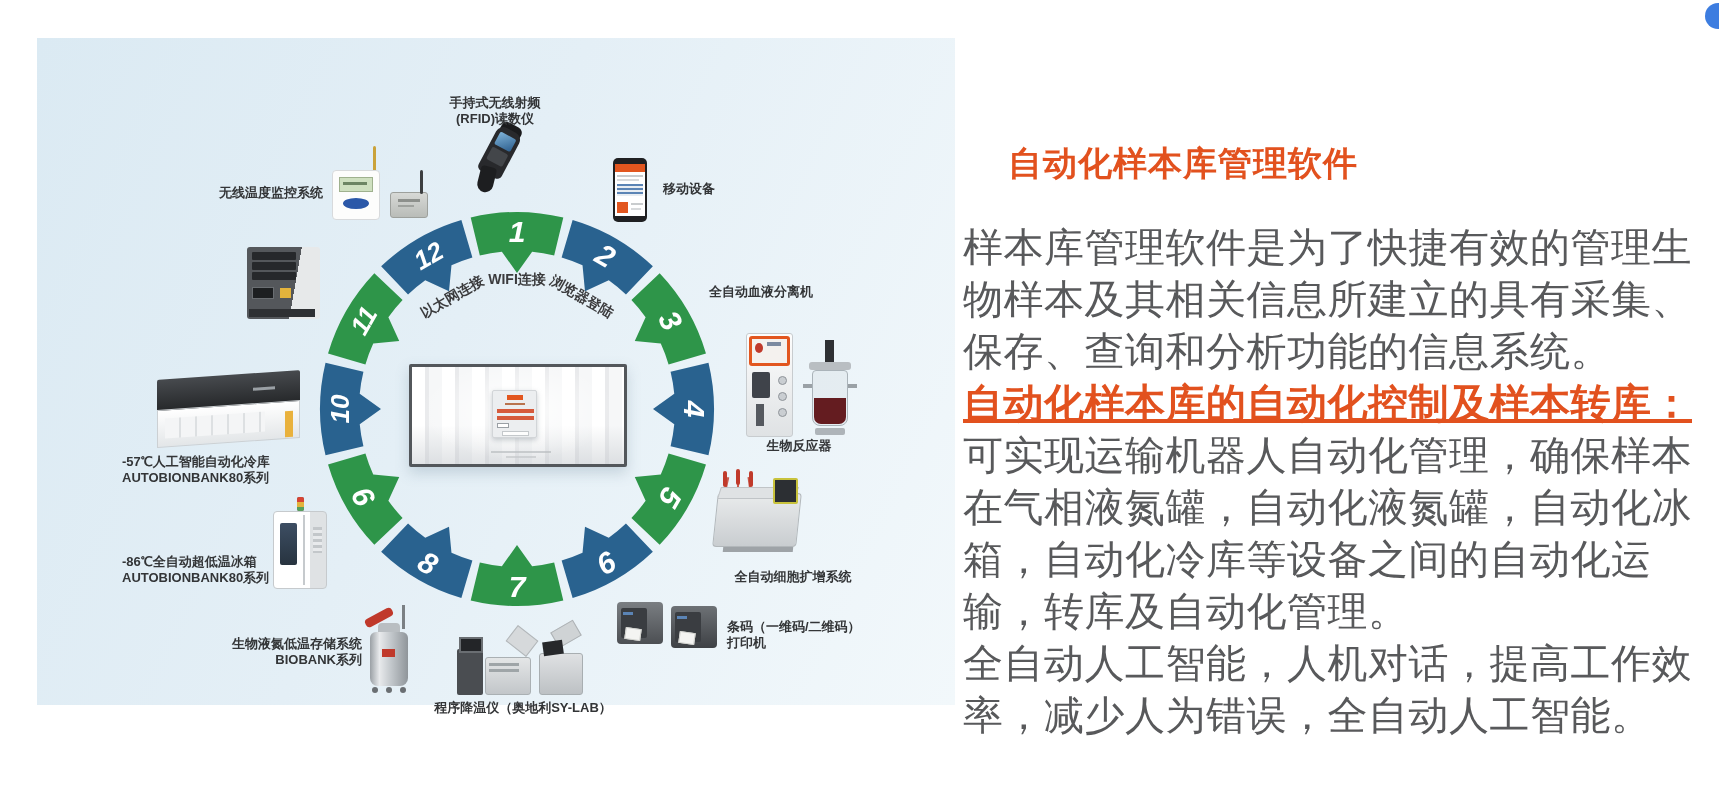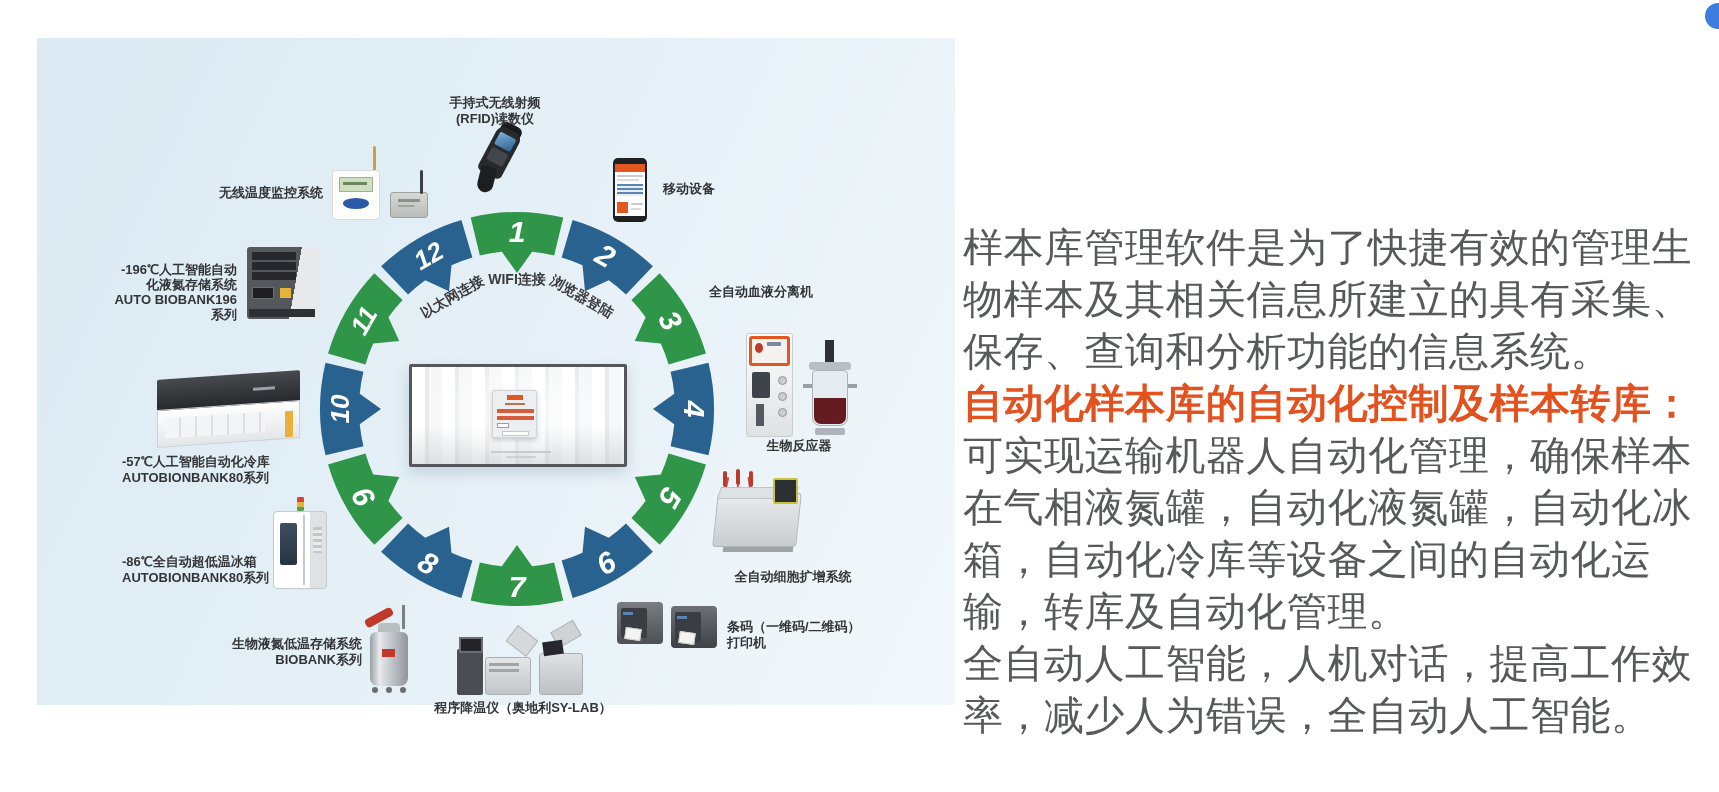--- a/index.html
+++ b/index.html
@@ -154,21 +154,21 @@
   #cab196 .body { left:0; top:0; width:73px; height:72px; background:linear-gradient(100deg,#54575b 0 54px,#e7e9ea 54px 100%); border-radius:3px; }
   #cab196 .slat { position:absolute; left:5px; width:44px; height:8px; background:#26282b; border-radius:1px; }
   #cab196 .disp { left:5px; top:40px; width:22px; height:12px; background:#1d1f21; border:1px solid #6a6e72; }
   #cab196 .yl { left:33px; top:41px; width:11px; height:10px; background:#e3b33c; }
   #cab196 .base { left:2px; top:62px; width:66px; height:8px; background:#2e3033; }
 
   
   #title { position:absolute; left:1008px; top:141px; font-size:34px; font-weight:700; color:#e2511e; letter-spacing:1px; }
   #bodytext { position:absolute; left:963px; top:221px; width:740px; font-size:40px; line-height:52px; color:#58595b; letter-spacing:0.5px; }
   #bodytext p { margin:0; }
-  #bodytext .hl { color:#e2511e; font-weight:700; }
+  #bodytext .hl { color:#e2511e; font-weight:700;text-decoration:underline; }
 
   #corner-dot { position:absolute; left:1705px; top:3px; width:26px; height:26px; border-radius:50%; }
 </style>
 </head>
 <body>
 
 <div id="root">
 
   <div id="panel">
 
@@ -362,26 +362,23 @@
     <div class="dlabel ta-c" style="left:666px; top:531px; width:180px;">全自动细胞扩增系统</div>
     <div class="dlabel" style="left:690px; top:581px; width:160px;">条码（一维码/二维码）
 打印机</div>
     <div class="dlabel ta-c" style="left:376px; top:662px; width:220px;">程序降温仪（奥地利SY-LAB）</div>
     <div class="dlabel ta-r" style="left:185px; top:598px; width:140px;">生物液氮低温存储系统
 BIOBANK系列</div>
     <div class="dlabel" style="left:85px;  top:516px; width:180px;">-86℃全自动超低温冰箱
 AUTOBIONBANK80系列</div>
     <div class="dlabel" style="left:85px;  top:416px; width:190px;">-57℃人工智能自动化冷库
 AUTOBIONBANK80系列</div>
-    <div class="dlabel ta-r" style="left:60px;  top:224px; width:140px; line-height:15px;">-196℃人工智能自动
-化液氮存储系统
-AUTO BIOBANK196
-系列</div>
   </div>
 
+  <div id="title" style="color: rgb(226, 81, 30);">自动化样本库管理软件</div>
   <div id="bodytext">
     <p>样本库管理软件是为了快捷有效的管理生物样本及其相关信息所建立的具有采集、保存、查询和分析功能的信息系统。</p>
     <p><span class="hl" style="color: rgb(226, 81, 30);">自动化样本库的自动化控制及样本转库：</span><span>可实现运输机器人自动化管理，确保样本在气相液氮罐，自动化液氮罐，自动化冰箱，自动化冷库等设备之间的自动化运输，转库及自动化管理。</span></p>
     <p>全自动人工智能，人机对话，提高工作效率，减少人为错误，全自动人工智能。</p>
   </div>
 
   <div id="corner-dot" style="background: rgb(61, 125, 224);"></div>
 </div>
 
 </body></html>

